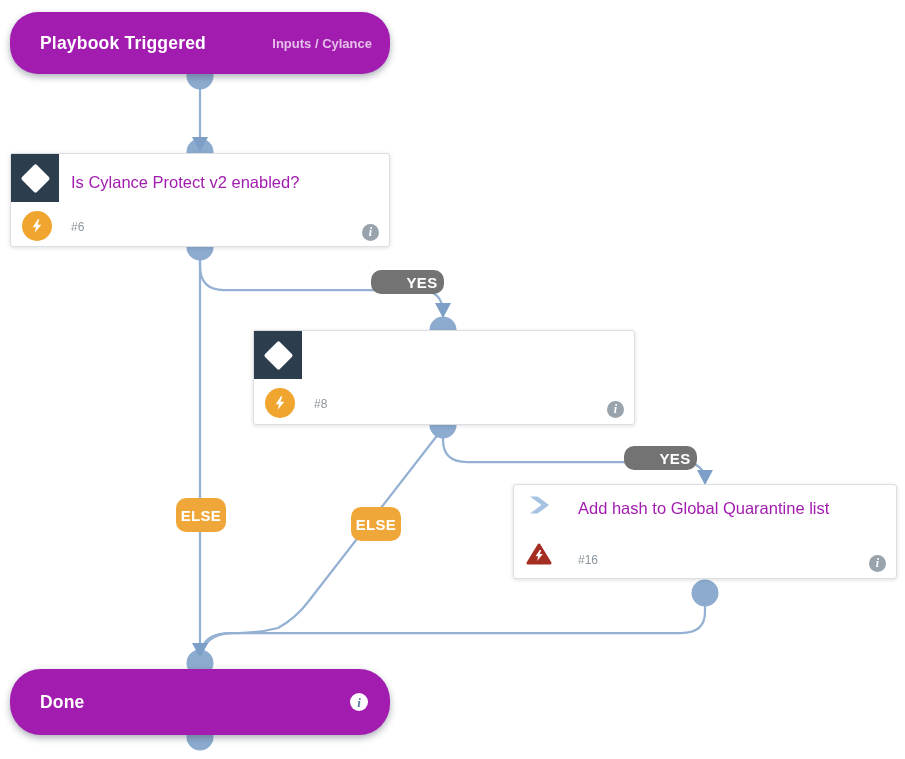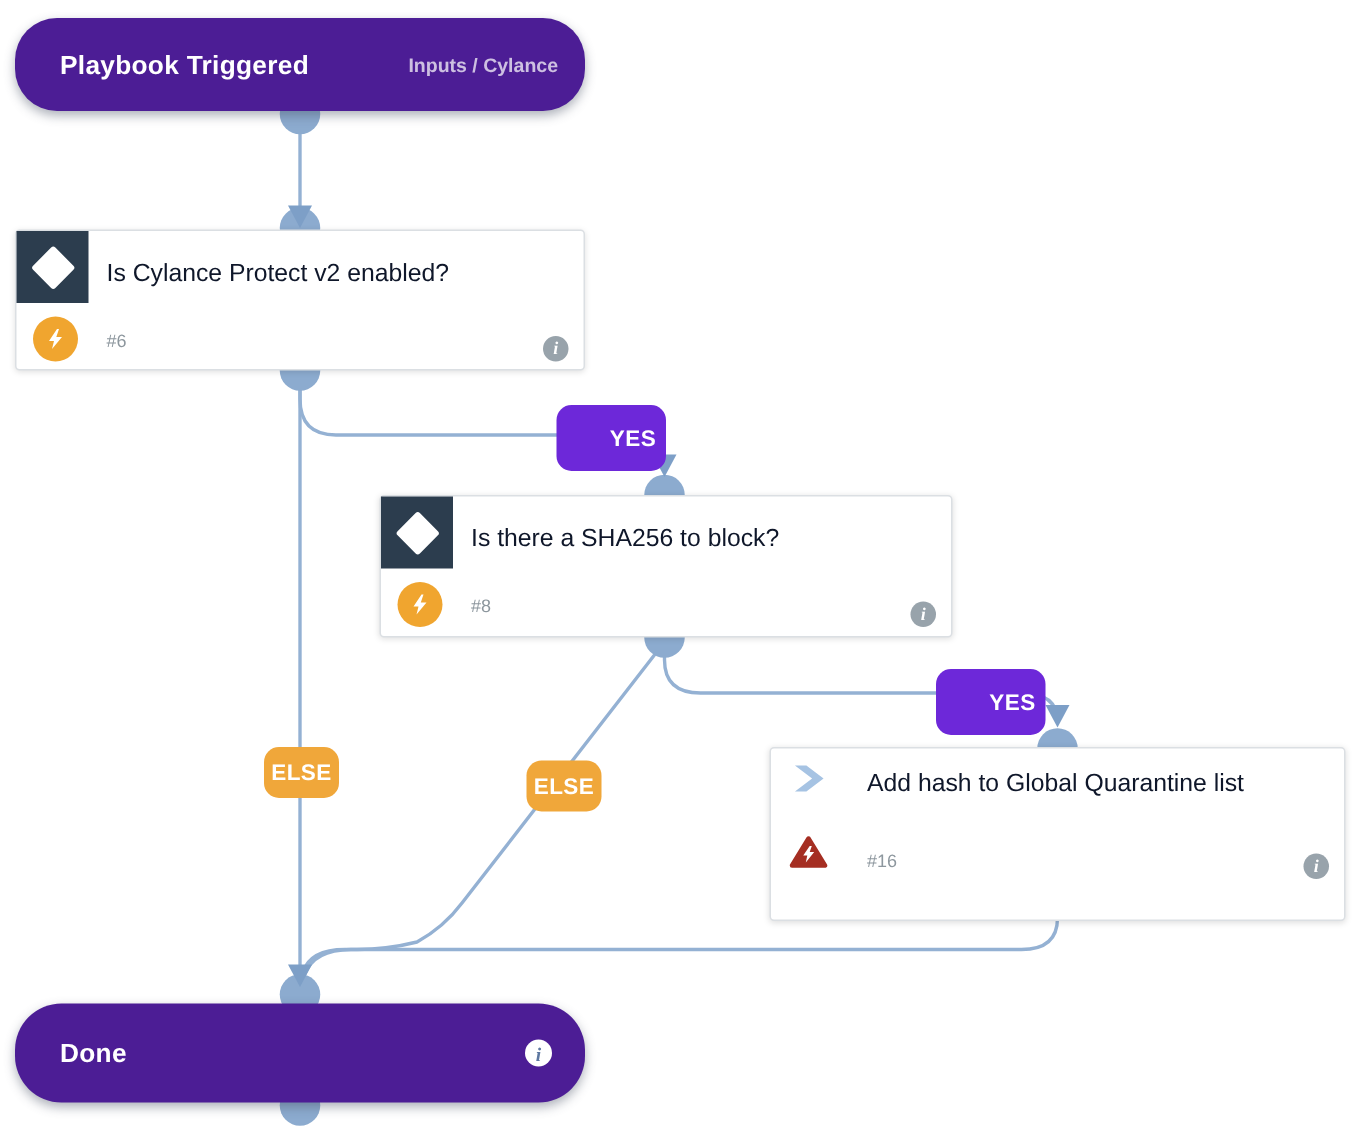--- a/index.html
+++ b/index.html
@@ -1,60 +1,60 @@
 <!DOCTYPE html>
 <html><head>
 <meta charset="utf-8">
 <style>
   html,body{margin:0;padding:0;background:#fff;}
   .canvas{position:relative;width:905px;height:759px;background:#fff;overflow:hidden;
           font-family:"Liberation Sans",sans-serif;}
   svg.edges{position:absolute;left:0;top:0;z-index:0;}
 
   
-  .pill{position:absolute;z-index:1;background:#4c1d95;display:flex;align-items:center;
+  .pill{position:absolute;z-index:1;background:#a21caf;display:flex;align-items:center;
         justify-content:space-between;color:#fff;
         box-shadow:0 3px 7px rgba(70,80,100,.45);}
   .header-pill{left:10px;top:12px;width:380px;height:62px;border-radius:28px;
                padding:0 18px 0 30px;box-sizing:border-box;}
   .done-pill{left:10px;top:669px;width:380px;height:66px;border-radius:31px;
              padding:0 22px 0 30px;box-sizing:border-box;}
   .pill-title{font-size:17.5px;font-weight:700;letter-spacing:.2px;}
   .io-link{font-size:13px;font-weight:700;color:rgba(255,255,255,.72);cursor:pointer;}
 
   
   .card{position:absolute;z-index:1;background:#fff;border:1px solid #dbdfe3;
         border-radius:3px;box-shadow:0 1px 4px rgba(0,0,0,.13);box-sizing:border-box;}
   .card6{left:10px;top:153px;width:380px;height:94px;}
   .card8{left:253px;top:330px;width:382px;height:95px;}
-  .card10{left:513px;top:498px;width:384px;height:116px;}
+  .card10{left:513px;top:484px;width:384px;height:95px;}
   .icon-square{position:absolute;left:0;top:0;width:48px;height:48px;background:#2c3d4e;
                display:flex;align-items:center;justify-content:center;}
   .diamond{width:21px;height:21px;background:#fff;transform:rotate(45deg);border-radius:2px;}
-  .card-title{position:absolute;left:60px;top:16px;font-size:16.5px;color:#0f172a;
+  .card-title{position:absolute;left:60px;top:16px;font-size:16.5px;color:#a21caf;
               line-height:25px;white-space:nowrap;}
   .card10 .card-title{left:64px;top:11px;max-width:262px;white-space:normal;}
   .bolt-circle{position:absolute;left:11px;top:57px;width:30px;height:30px;border-radius:50%;
                background:#f0a52f;display:flex;align-items:center;justify-content:center;}
   .tasknum{position:absolute;left:60px;top:66px;font-size:12px;color:#8d979e;}
   .card10 .tasknum{left:64px;top:68px;}
   .info-dot{position:absolute;right:10px;top:70px;width:17px;height:17px;border-radius:50%;
             background:#98a3ab;color:#fff;font-family:"Liberation Serif",serif;
             font-style:italic;font-weight:700;font-size:12px;line-height:17px;
             display:flex;align-items:center;justify-content:center;cursor:pointer;}
   .done-pill .info-dot{position:static;width:18px;height:18px;background:#fff;
                        color:#5d77a0;font-size:13px;}
   .chev{position:absolute;left:15px;top:11px;}
   .tri{position:absolute;left:12px;top:57px;}
 
   
   .badge{position:absolute;z-index:2;display:flex;align-items:center;justify-content:center;
          color:#fff;font-weight:700;border-radius:10px;font-size:15px;letter-spacing:.3px;
          cursor:pointer;}
-  .badge-yes{width:44px;height:44px;background:#6d28d9;padding-left:29px;}
+  .badge-yes{width:44px;height:24px;background:#737373;padding-left:29px;}
   .badge-else{width:50px;height:34px;background:#f0a73a;}
   #yes1{left:371px;top:270px;}
   #yes2{left:624px;top:446px;}
   #else1{left:176px;top:498px;}
   #else2{left:351px;top:507px;}
 </style>
 </head>
 <body>
 
 <div class="canvas">
@@ -103,21 +103,20 @@
       </svg>
     </div>
     <span class="tasknum">#6</span>
     <span class="info-dot">i</span>
   </div>
 
   <div class="card card8">
     <div class="icon-square">
       <div class="diamond"></div>
     </div>
-    <div class="card-title">Is there a SHA256 to block?</div>
     <div class="bolt-circle">
       <svg width="16" height="16" viewBox="0 0 24 24">
         <path d="M13.5 2 L5.5 14 H10.5 L8.5 22 L18.5 10 H12.8 L15.5 2 Z" fill="#fff"></path>
       </svg>
     </div>
     <span class="tasknum">#8</span>
     <span class="info-dot">i</span>
   </div>
 
   <div class="card card10">

